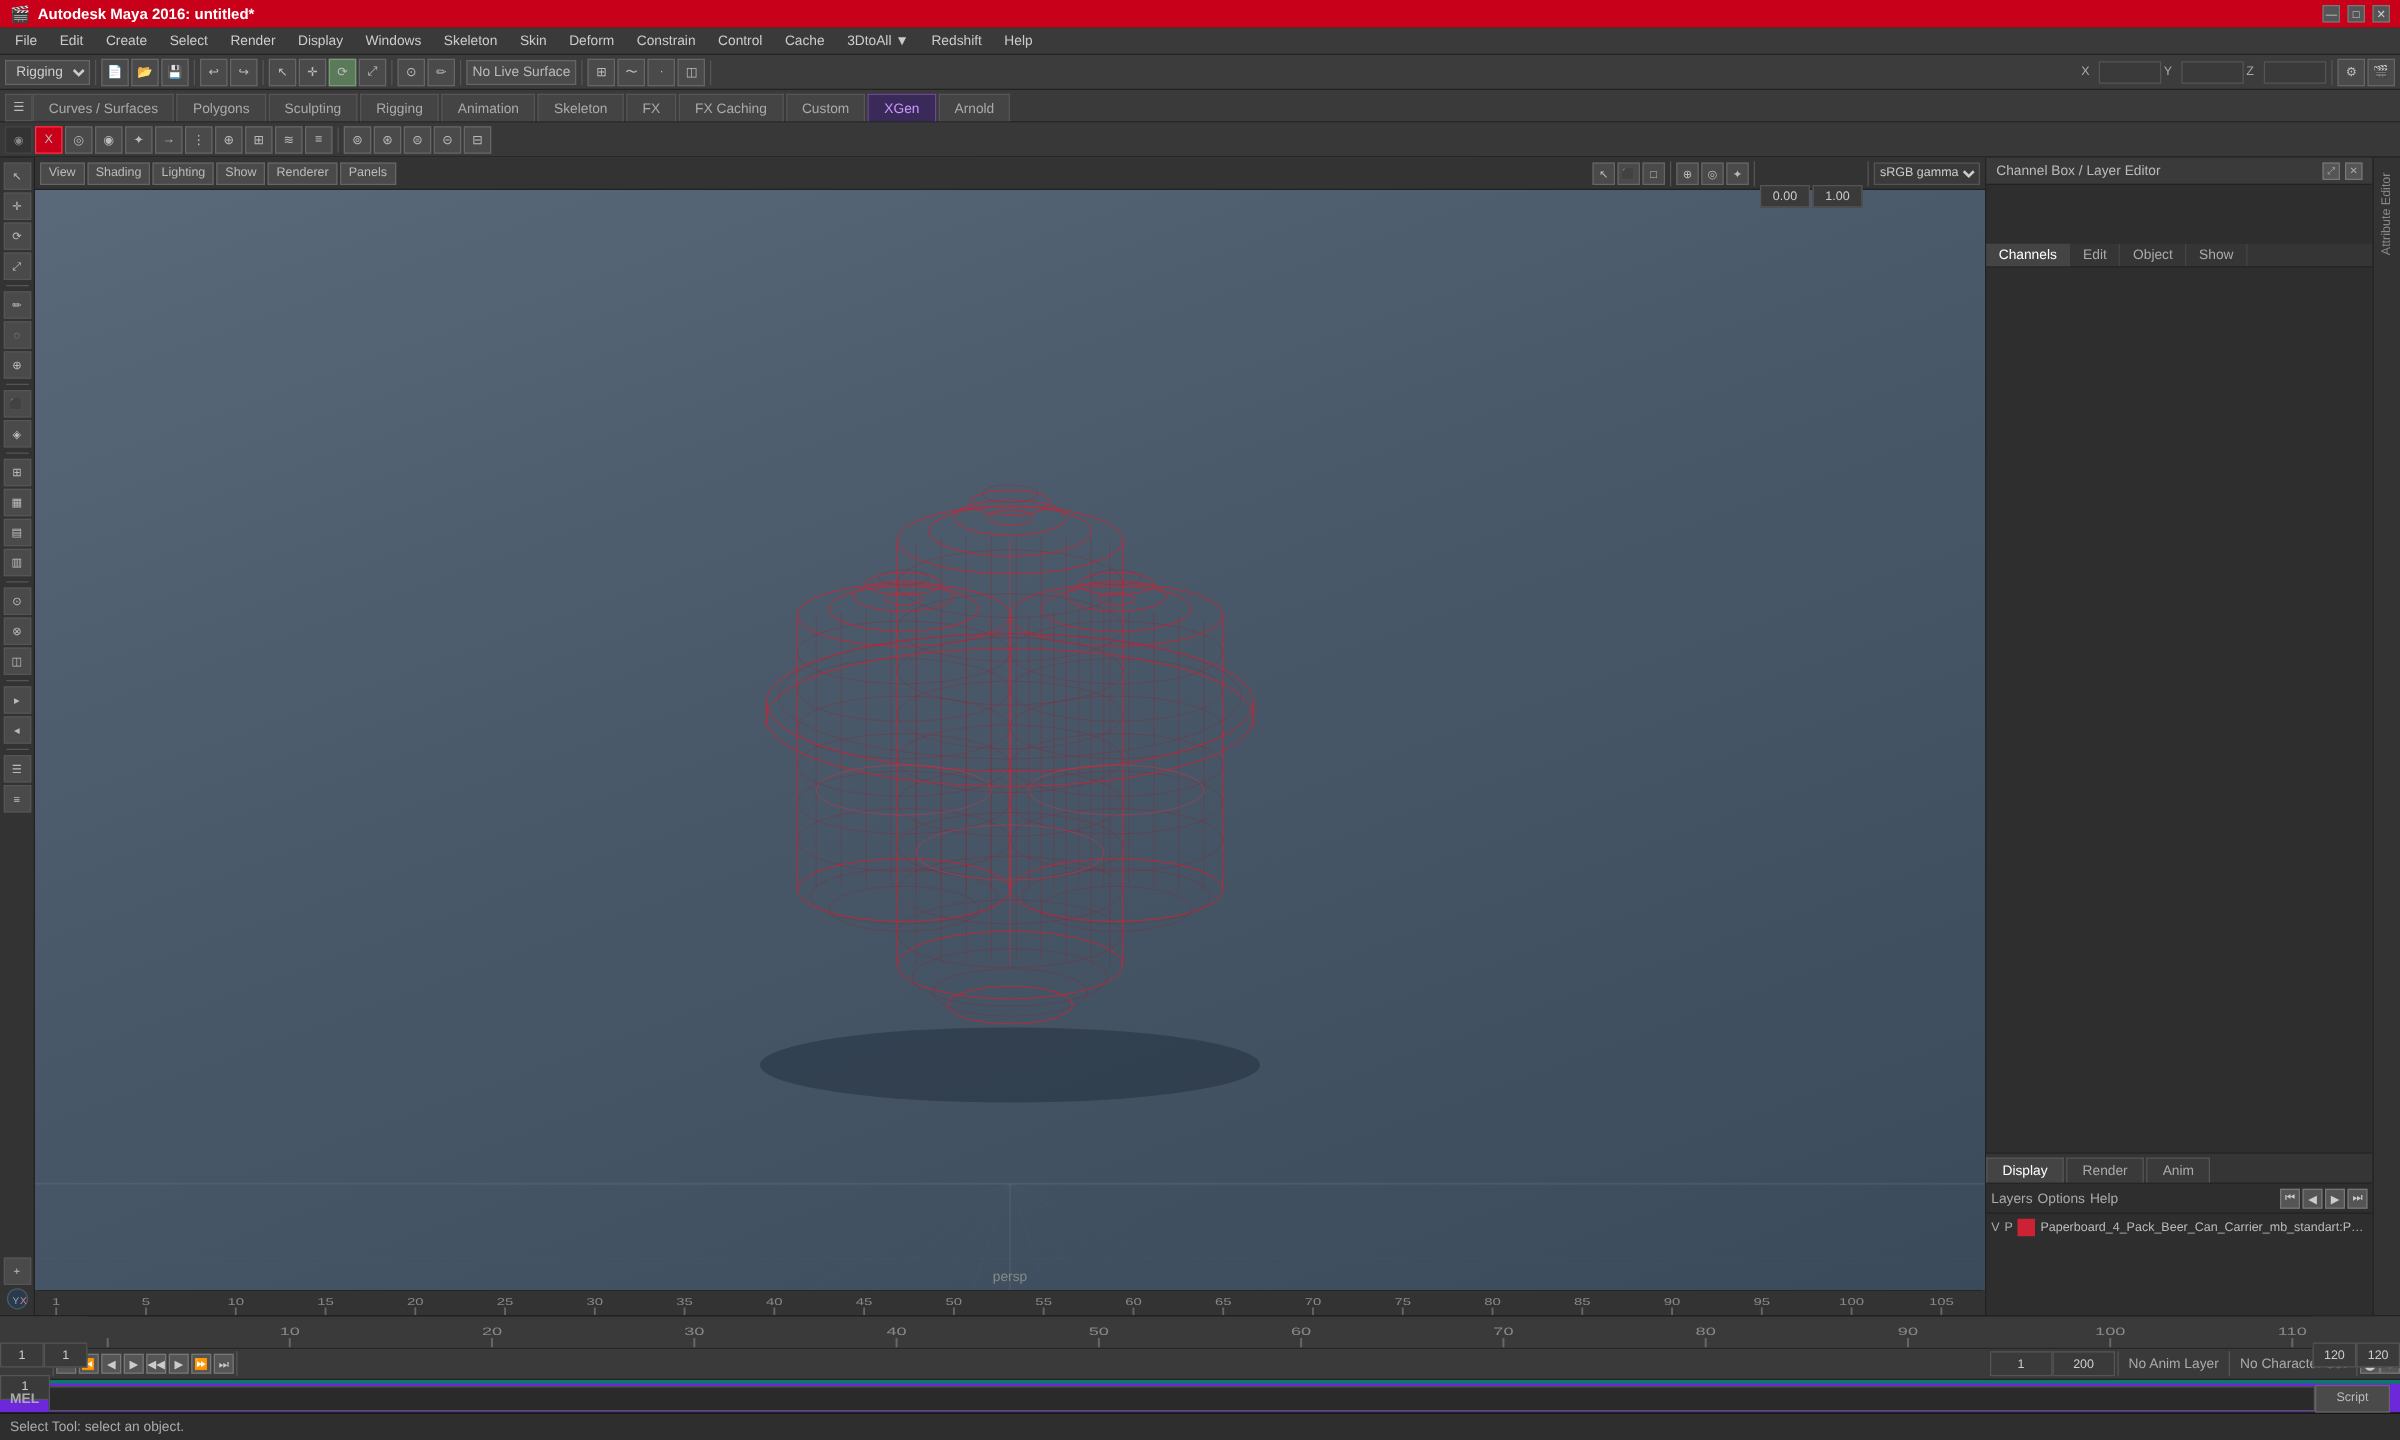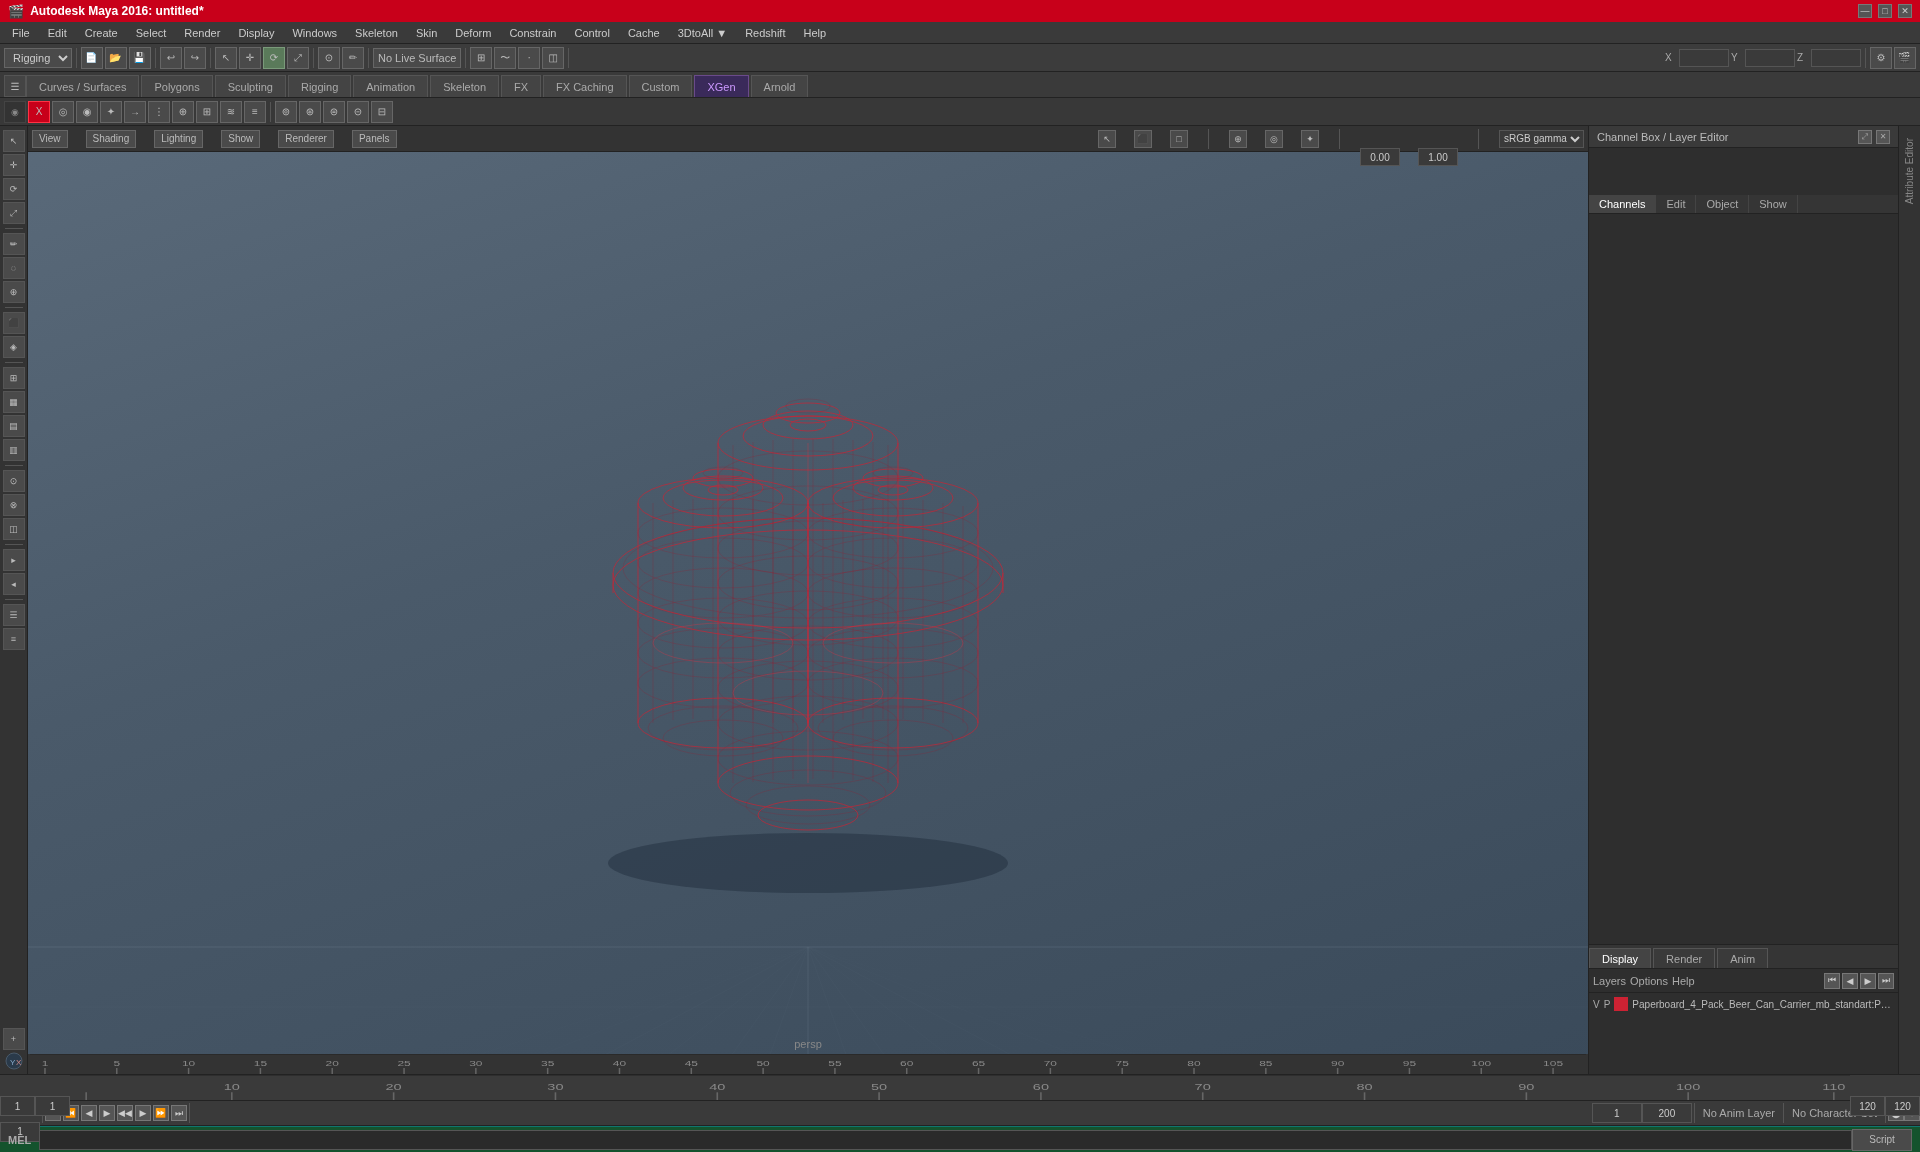--- a/index.html
+++ b/index.html
@@ -190,21 +190,21 @@
     #viewport-toolbar {
       position: absolute;
       top: 0;
       left: 0;
       right: 0;
       height: 26px;
       background: #333;
       display: flex;
       align-items: center;
       padding: 0 4px;
-      gap: 18px;
+      gap: 2px;
       z-index: 10;
       border-bottom: 1px solid #222;
     }
 
     
     #model-container {
       position: absolute;
       top: 26px;
       left: 0;
       right: 0;
@@ -348,25 +348,25 @@
       background: #3a3a3a;
       display: flex;
       align-items: center;
       border-top: 1px solid #222;
       position: relative;
     }
 
     #mel-bar {
       width: 100%;
       height: 26px;
-      background: #14532d;
+      background: #6d28d9;
       display: flex;
       align-items: center;
       padding: 0 8px;
-      border-top: 1px solid #0f766e;
+      border-top: 3px solid #0f766e;
     }
 
     #status-bar {
       width: 100%;
       height: 22px;
       background: #2e2e2e;
       display: flex;
       align-items: center;
       padding: 0 8px;
       border-top: 1px solid #111;
@@ -990,15 +990,18 @@
       <div class="pb-btn">⬤</div>
       <div class="pb-btn">⚙</div>
     </div>
 
     <div id="mel-bar">
       <span style="font-size:11px;color:#aaa;margin-right:8px;font-weight:bold;">MEL</span>
       <input type="text" style="flex: 1 1 0%; background: rgb(42, 42, 42); border: 1px solid rgb(85, 85, 85); color: rgb(204, 204, 204); font-size: 11px; height: 20px; padding: 0px 4px;" placeholder="">
       <div class="tb-btn" style="width:60px;font-size:10px;">Script</div>
     </div>
 
+    <div id="status-bar">
+      <span style="font-size:11px;color:#aaa;">Select Tool: select an object.</span>
+    </div>
   </div>
 
 </div>
 
 </body></html>

